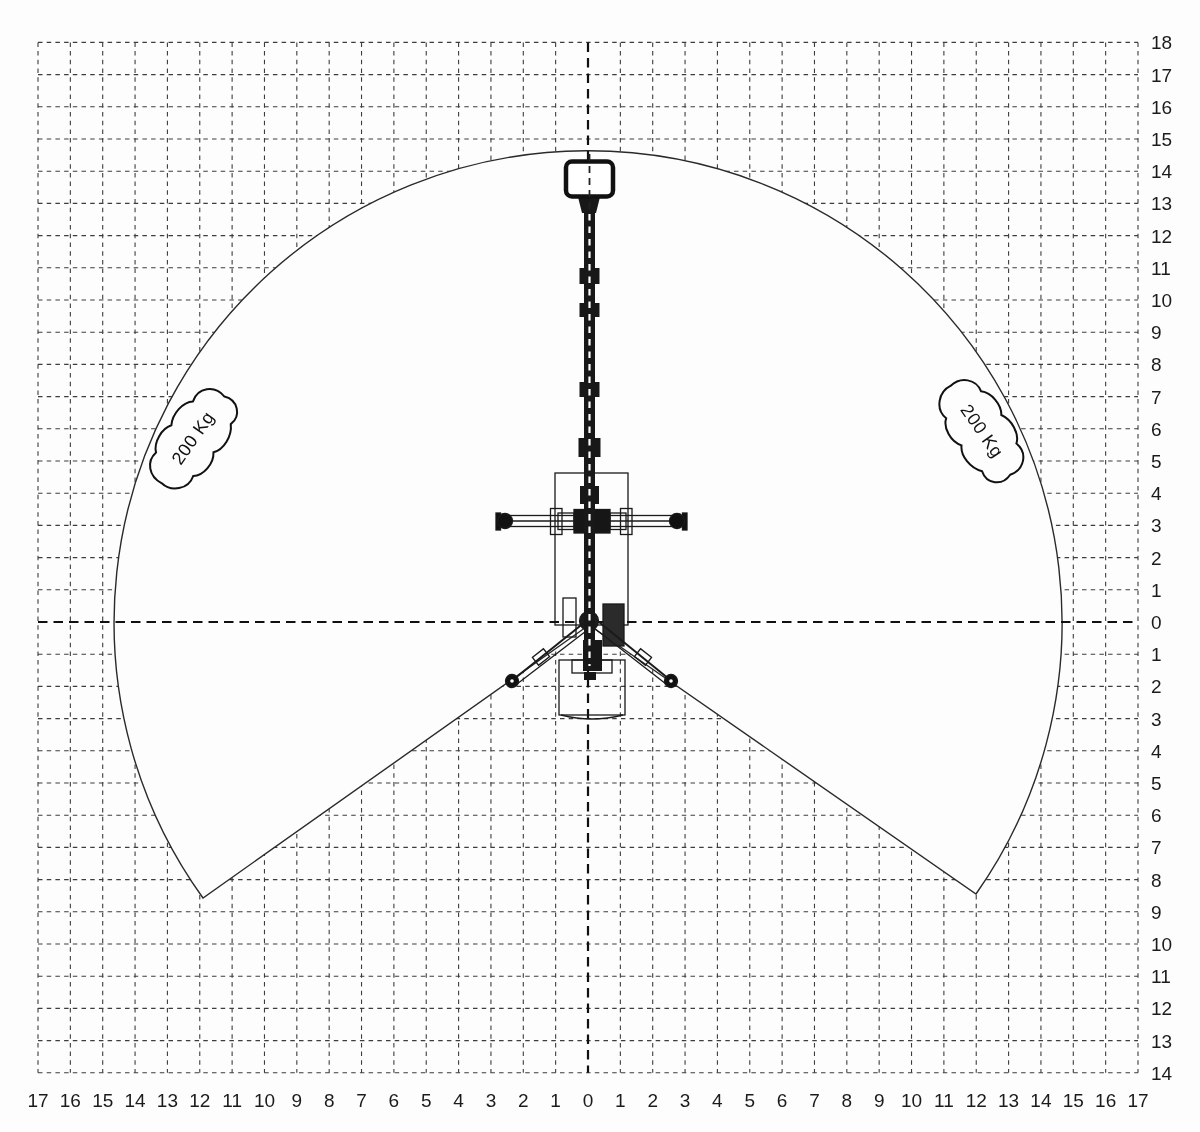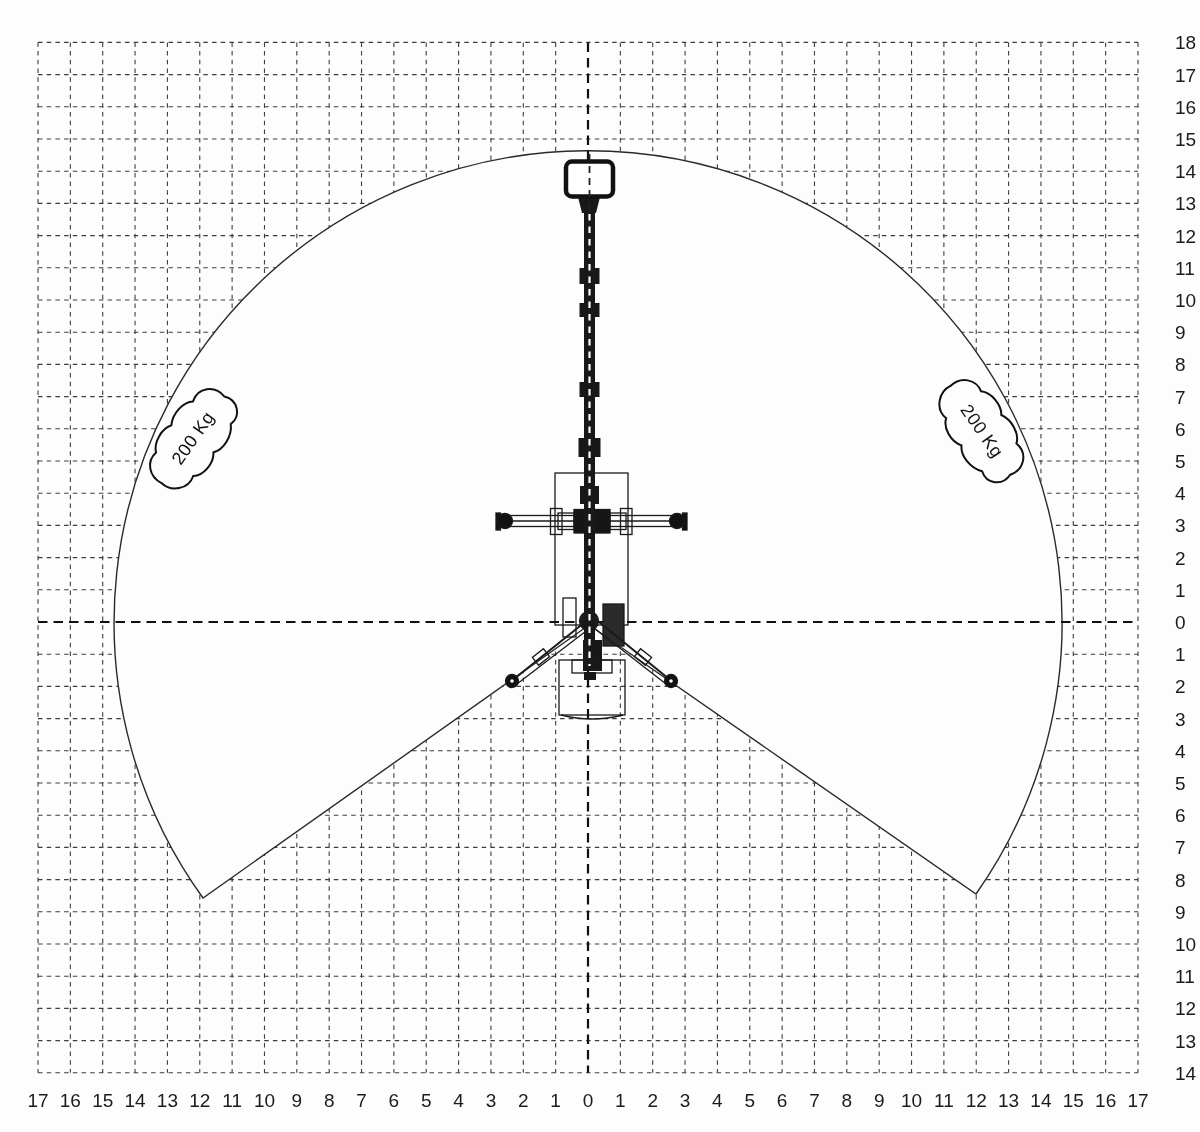--- a/index.html
+++ b/index.html
@@ -12,21 +12,21 @@
   }
   svg{position:absolute;left:0;top:0;}
   .tick{
     position:absolute;
     font-size:19px;
     color:#1b1b1b;
     white-space:nowrap;
     line-height:1;
   }
   .xtick{transform:translate(-50%,-50%);}
-  .ytick{transform:translate(0,-50%);margin-left:24px;}
+  .ytick{transform:translate(0,-50%);}
 </style>
 </head>
 <body>
 
 <div class="stage">
 
   <svg width="1200" height="1132" viewBox="0 0 1200 1132">
 
     <g id="grid-layer">
         <line x1="37.999000000000024" y1="42.4" x2="37.999000000000024" y2="1072.8" stroke="#3d3d3d" stroke-width="1.1" stroke-dasharray="4.5 4.2"></line>

